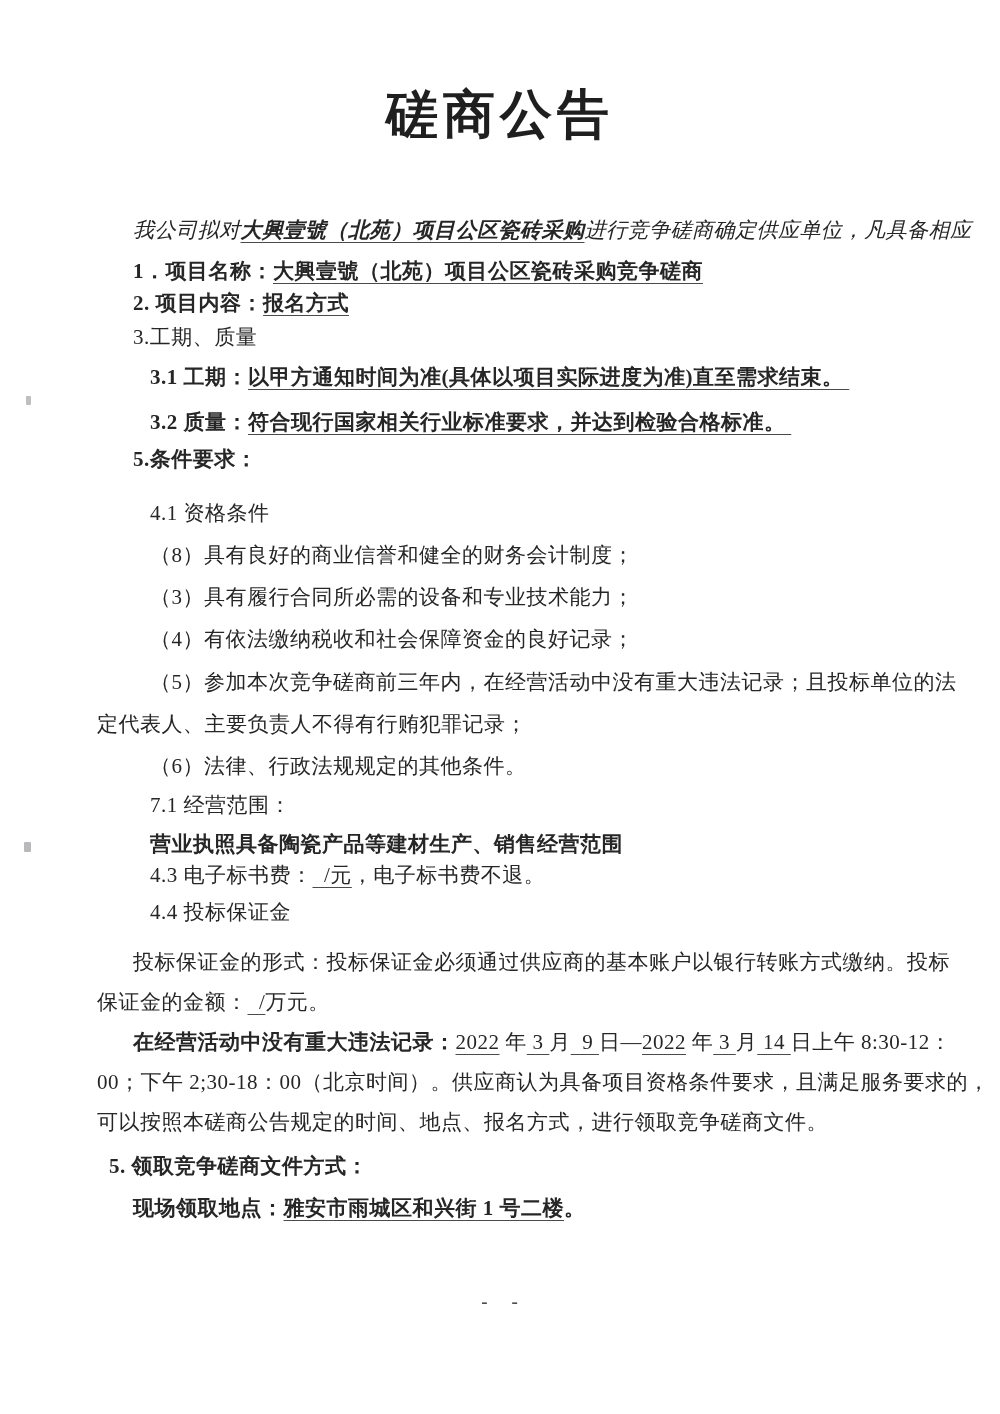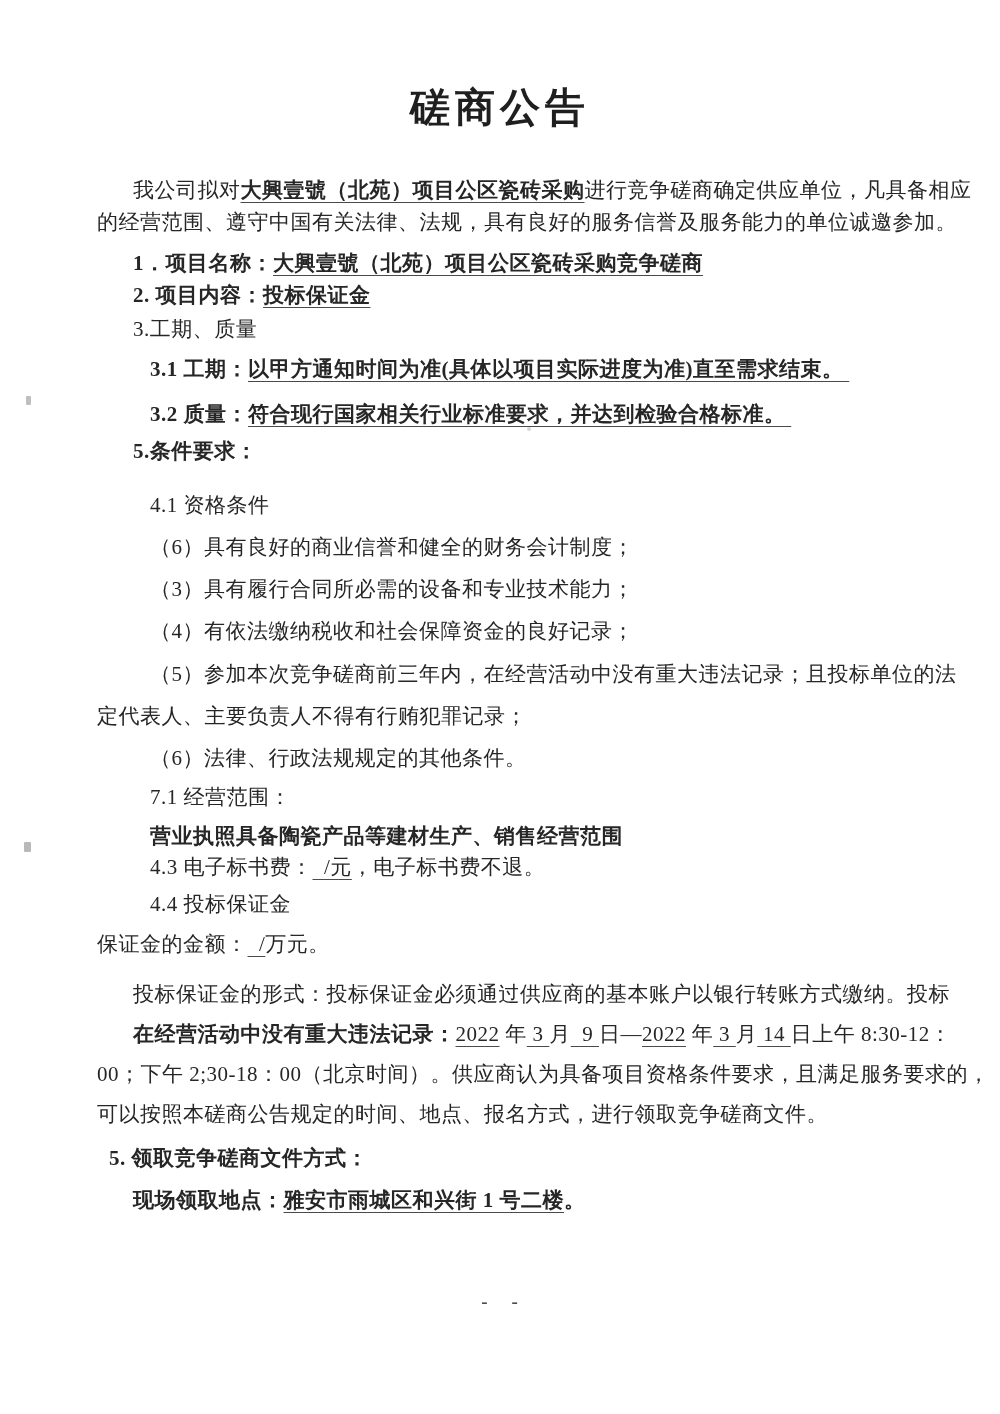--- a/index.html
+++ b/index.html
@@ -8,21 +8,21 @@
     width:1000px;height:1414px;
     margin:0 auto;
     background:#ffffff;
     font-family:"Liberation Serif","DejaVu Serif",serif;
     color:#262626;
     overflow:hidden;
   }
   .title{
     margin:86px 0 0 0;
     text-align:center;
-    font-size:40px;
+    font-size:52px;
     font-weight:700;
     letter-spacing:5px;
     line-height:1.1;
     color:#1f1f1f;
   }
   .doc-body{
     padding:0 70px 0 97px;
   }
   .line{
     font-size:21px;
@@ -57,41 +57,40 @@
   .speck-1{left:26px;top:396px;width:5px;height:9px;opacity:.55;}
   .speck-2{left:24px;top:842px;width:7px;height:10px;opacity:.6;}
   .speck-3{left:527px;top:427px;width:4px;height:4px;opacity:.35;border-radius:50%;}
 </style>
 </head>
 <body>
 
 <div class="page">
   <h1 class="title">磋商公告</h1>
   <div class="doc-body" id="doc-body">
-      <div class="line ind-a" style="margin-top: 45px;"><span>我公司拟对</span><span class="seg-b seg-u">大興壹號（北苑）项目公区瓷砖采购</span><span>进行竞争磋商确定供应单位，凡具备相应</span></div>
-      <div class="line" style="margin-top: 2px;"><span>的经营范围、遵守中国有关法律、法规，具有良好的服务信誉及服务能力的单位诚邀参加。</span></div>
+      <div class="line ind-a" style="margin-top: 72px; font-style: italic;"><span>我公司拟对</span><span class="seg-b seg-u">大興壹號（北苑）项目公区瓷砖采购</span><span>进行竞争磋商确定供应单位，凡具备相应</span></div>
       <div class="line ind-a" style="margin-top: 11px;"><span class="seg-b">1．项目名称：</span><span class="seg-b seg-u">大興壹號（北苑）项目公区瓷砖采购竞争磋商</span></div>
-      <div class="line ind-a" style="margin-top: 2px;"><span class="seg-b">2. 项目内容：</span><span class="seg-b seg-u">投标保证金</span></div>
+      <div class="line ind-a" style="margin-top: 2px;"><span class="seg-b">2. 项目内容：</span><span class="seg-b seg-u">报名方式</span></div>
       <div class="line ind-a" style="margin-top: 4px;"><span>3.工期、质量</span></div>
       <div class="line ind-b" style="margin-top: 10px;"><span class="seg-b">3.1 工期：</span><span class="seg-b seg-u">以甲方通知时间为准(具体以项目实际进度为准)直至需求结束。 </span></div>
       <div class="line ind-b" style="margin-top: 15px;"><span class="seg-b">3.2 质量：</span><span class="seg-b seg-u">符合现行国家相关行业标准要求，并达到检验合格标准。 </span></div>
       <div class="line ind-a" style="margin-top: 7px;"><span class="seg-b">5.条件要求：</span></div>
       <div class="line ind-b" style="margin-top: 24px;"><span>4.1 资格条件</span></div>
-      <div class="line ind-b" style="margin-top: 12px;"><span>（6）具有良好的商业信誉和健全的财务会计制度；</span></div>
+      <div class="line ind-b" style="margin-top: 12px;"><span>（8）具有良好的商业信誉和健全的财务会计制度；</span></div>
       <div class="line ind-b" style="margin-top: 12px;"><span>（3）具有履行合同所必需的设备和专业技术能力；</span></div>
       <div class="line ind-b" style="margin-top: 12px;"><span>（4）有依法缴纳税收和社会保障资金的良好记录；</span></div>
       <div class="line ind-b" style="margin-top: 13px;"><span>（5）参加本次竞争磋商前三年内，在经营活动中没有重大违法记录；且投标单位的法</span></div>
       <div class="line" style="margin-top: 12px;"><span>定代表人、主要负责人不得有行贿犯罪记录；</span></div>
       <div class="line ind-b" style="margin-top: 12px;"><span>（6）法律、行政法规规定的其他条件。</span></div>
       <div class="line ind-b" style="margin-top: 9px;"><span>7.1 经营范围：</span></div>
       <div class="line ind-b" style="margin-top: 9px;"><span class="seg-b">营业执照具备陶瓷产品等建材生产、销售经营范围</span></div>
       <div class="line ind-b" style="margin-top: 1px;"><span>4.3 电子标书费：</span><span class="seg-u">  /元</span><span>，电子标书费不退。</span></div>
       <div class="line ind-b" style="margin-top: 7px;"><span>4.4 投标保证金</span></div>
+      <div class="line ind-a" style="margin-top: 20px;"><span>投标保证金的形式：投标保证金必须通过供应商的基本账户以银行转账方式缴纳。投标</span></div>
       <div class="line" style="margin-top: 10px;"><span>保证金的金额：</span><span class="seg-u">  /</span><span>万元。</span></div>
-      <div class="line ind-a" style="margin-top: 20px;"><span>投标保证金的形式：投标保证金必须通过供应商的基本账户以银行转账方式缴纳。投标</span></div>
       <div class="line ind-a" style="margin-top: 10px;"><span class="seg-b">在经营活动中没有重大违法记录：</span><span class="seg-u">2022</span><span> 年</span><span class="seg-u"> 3 </span><span>月</span><span class="seg-u">  9 </span><span>日—</span><span class="seg-u">2022</span><span> 年</span><span class="seg-u"> 3 </span><span>月</span><span class="seg-u"> 14 </span><span>日上午 8:30-12：</span></div>
       <div class="line" style="margin-top: 10px;"><span>00；下午 2;30-18：00（北京时间）。供应商认为具备项目资格条件要求，且满足服务要求的，</span></div>
       <div class="line" style="margin-top: 10px;"><span>可以按照本磋商公告规定的时间、地点、报名方式，进行领取竞争磋商文件。</span></div>
       <div class="line ind-a" style="margin-top: 14px; margin-left: 12px;"><span class="seg-b">5. 领取竞争磋商文件方式：</span></div>
       <div class="line ind-a" style="margin-top: 12px;"><span class="seg-b">现场领取地点：</span><span class="seg-b seg-u">雅安市雨城区和兴街 1 号二楼</span><span class="seg-b">。</span></div>
     </div>
   <div class="footer">-    -</div>
   <div class="speck speck-1"></div>
   <div class="speck speck-2"></div>
   <div class="speck speck-3"></div>

